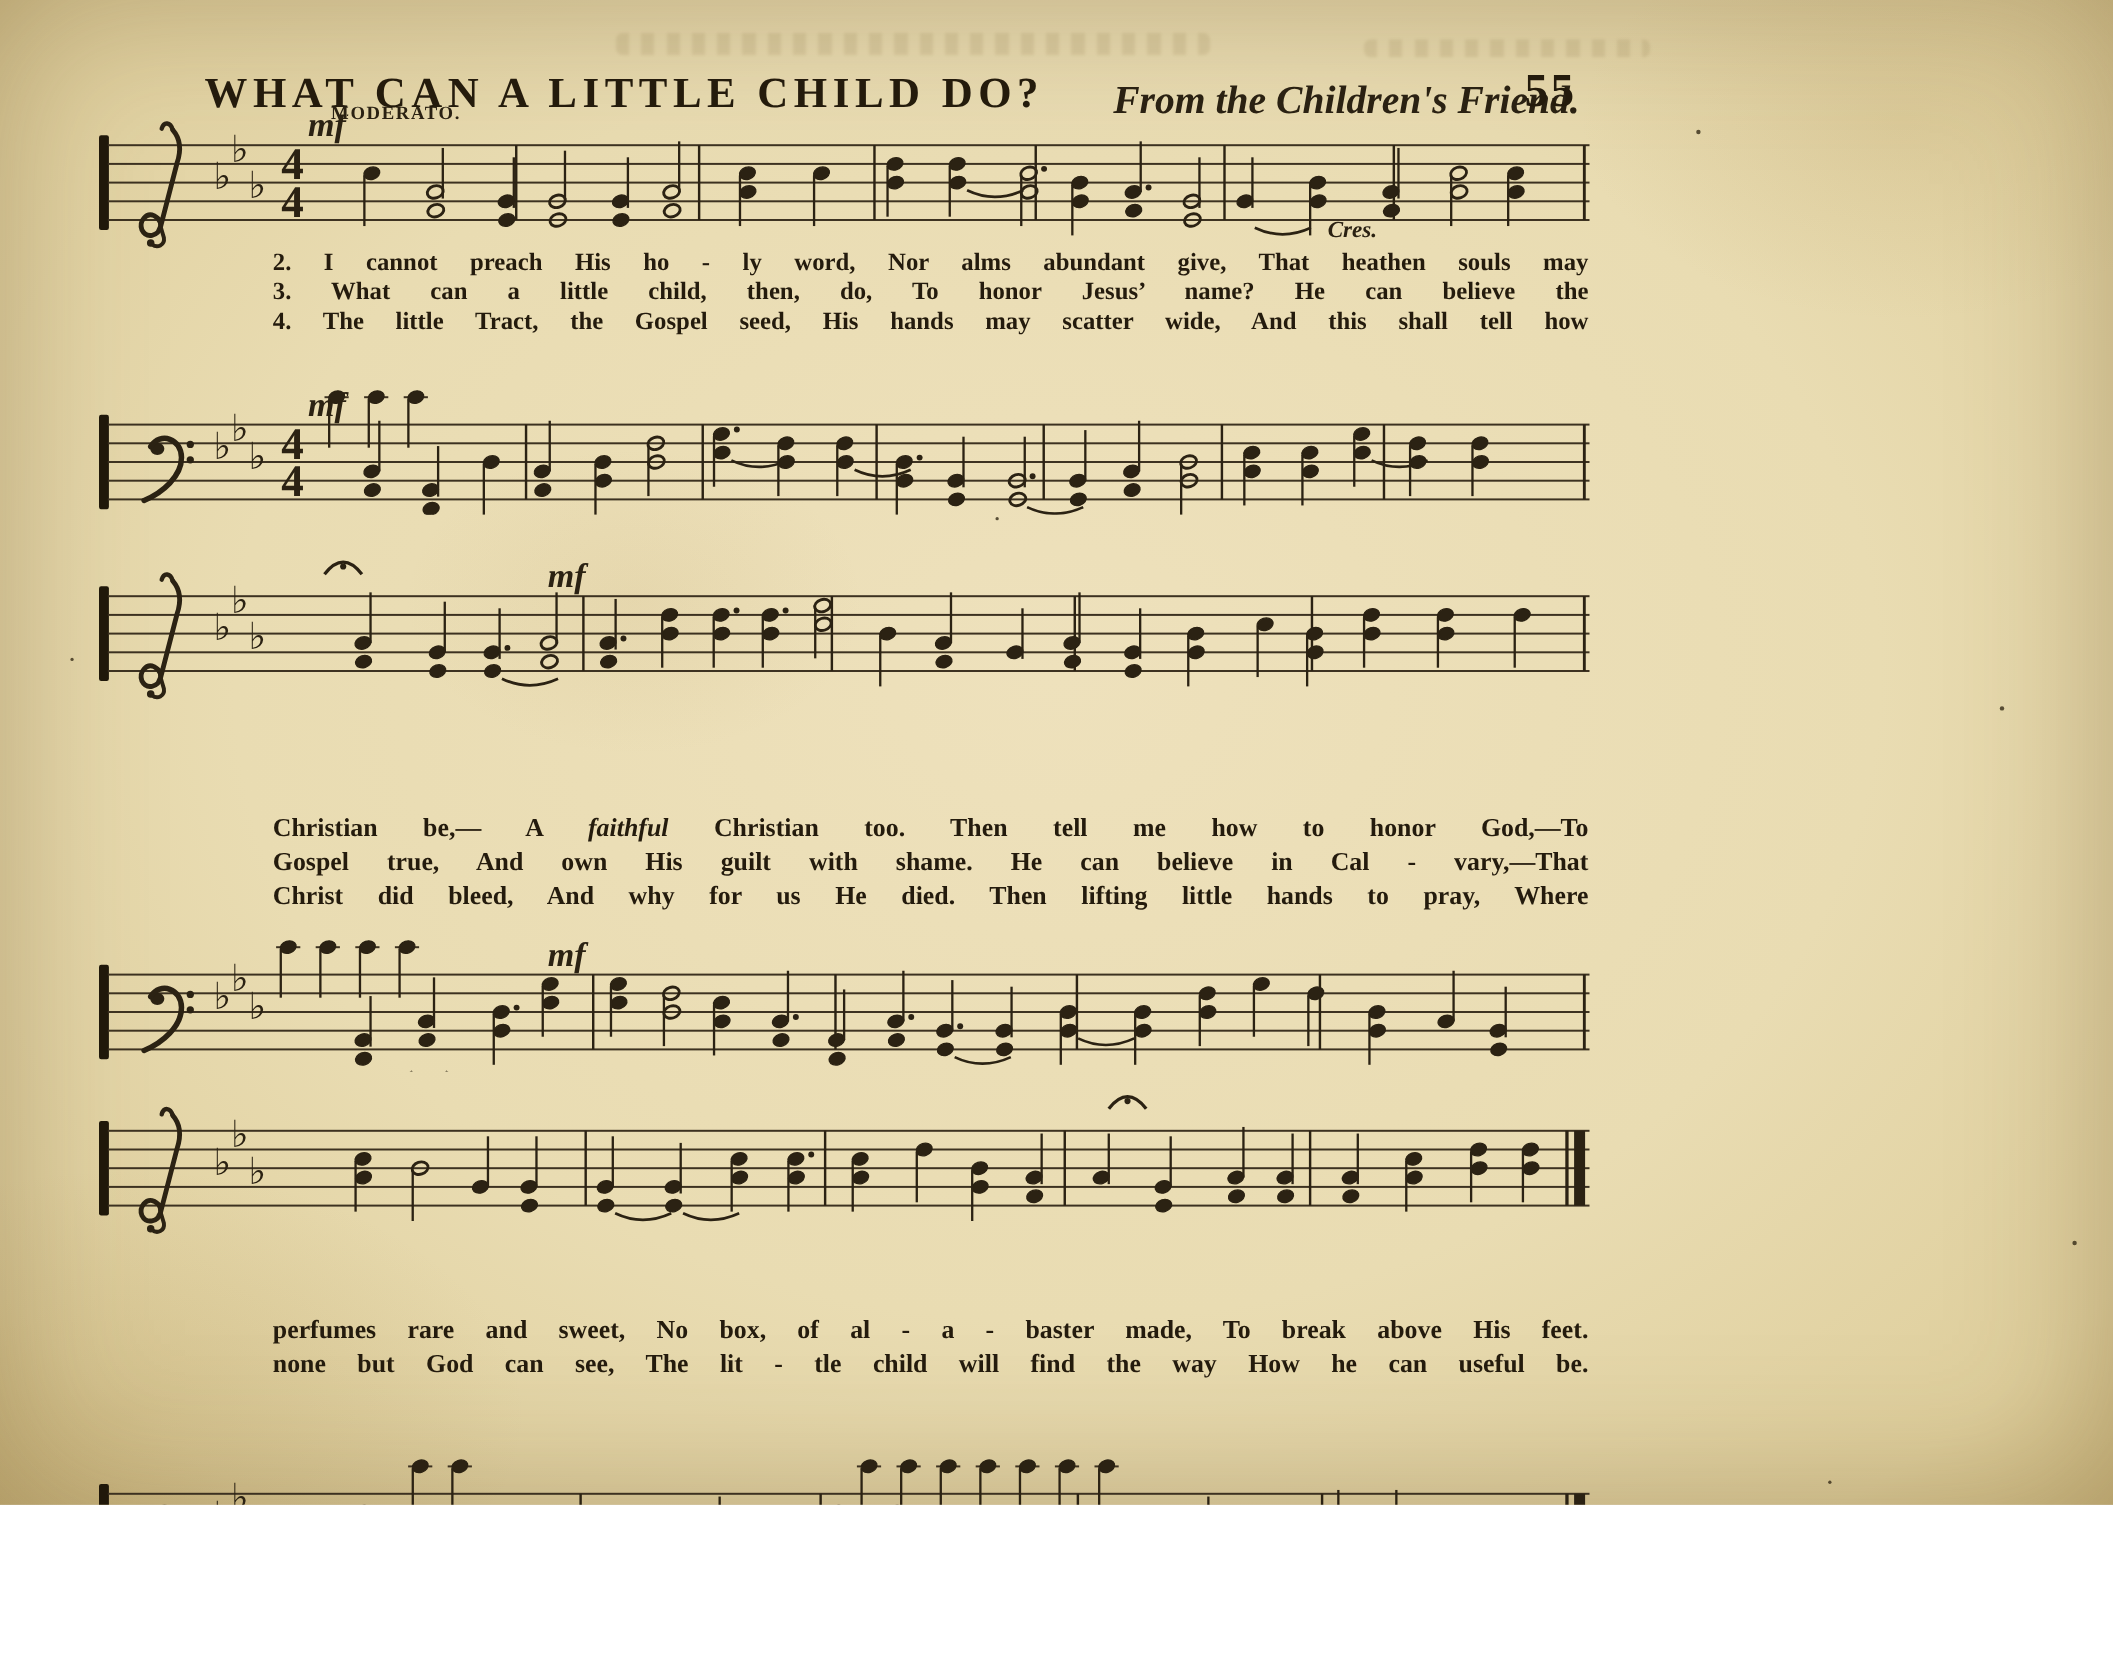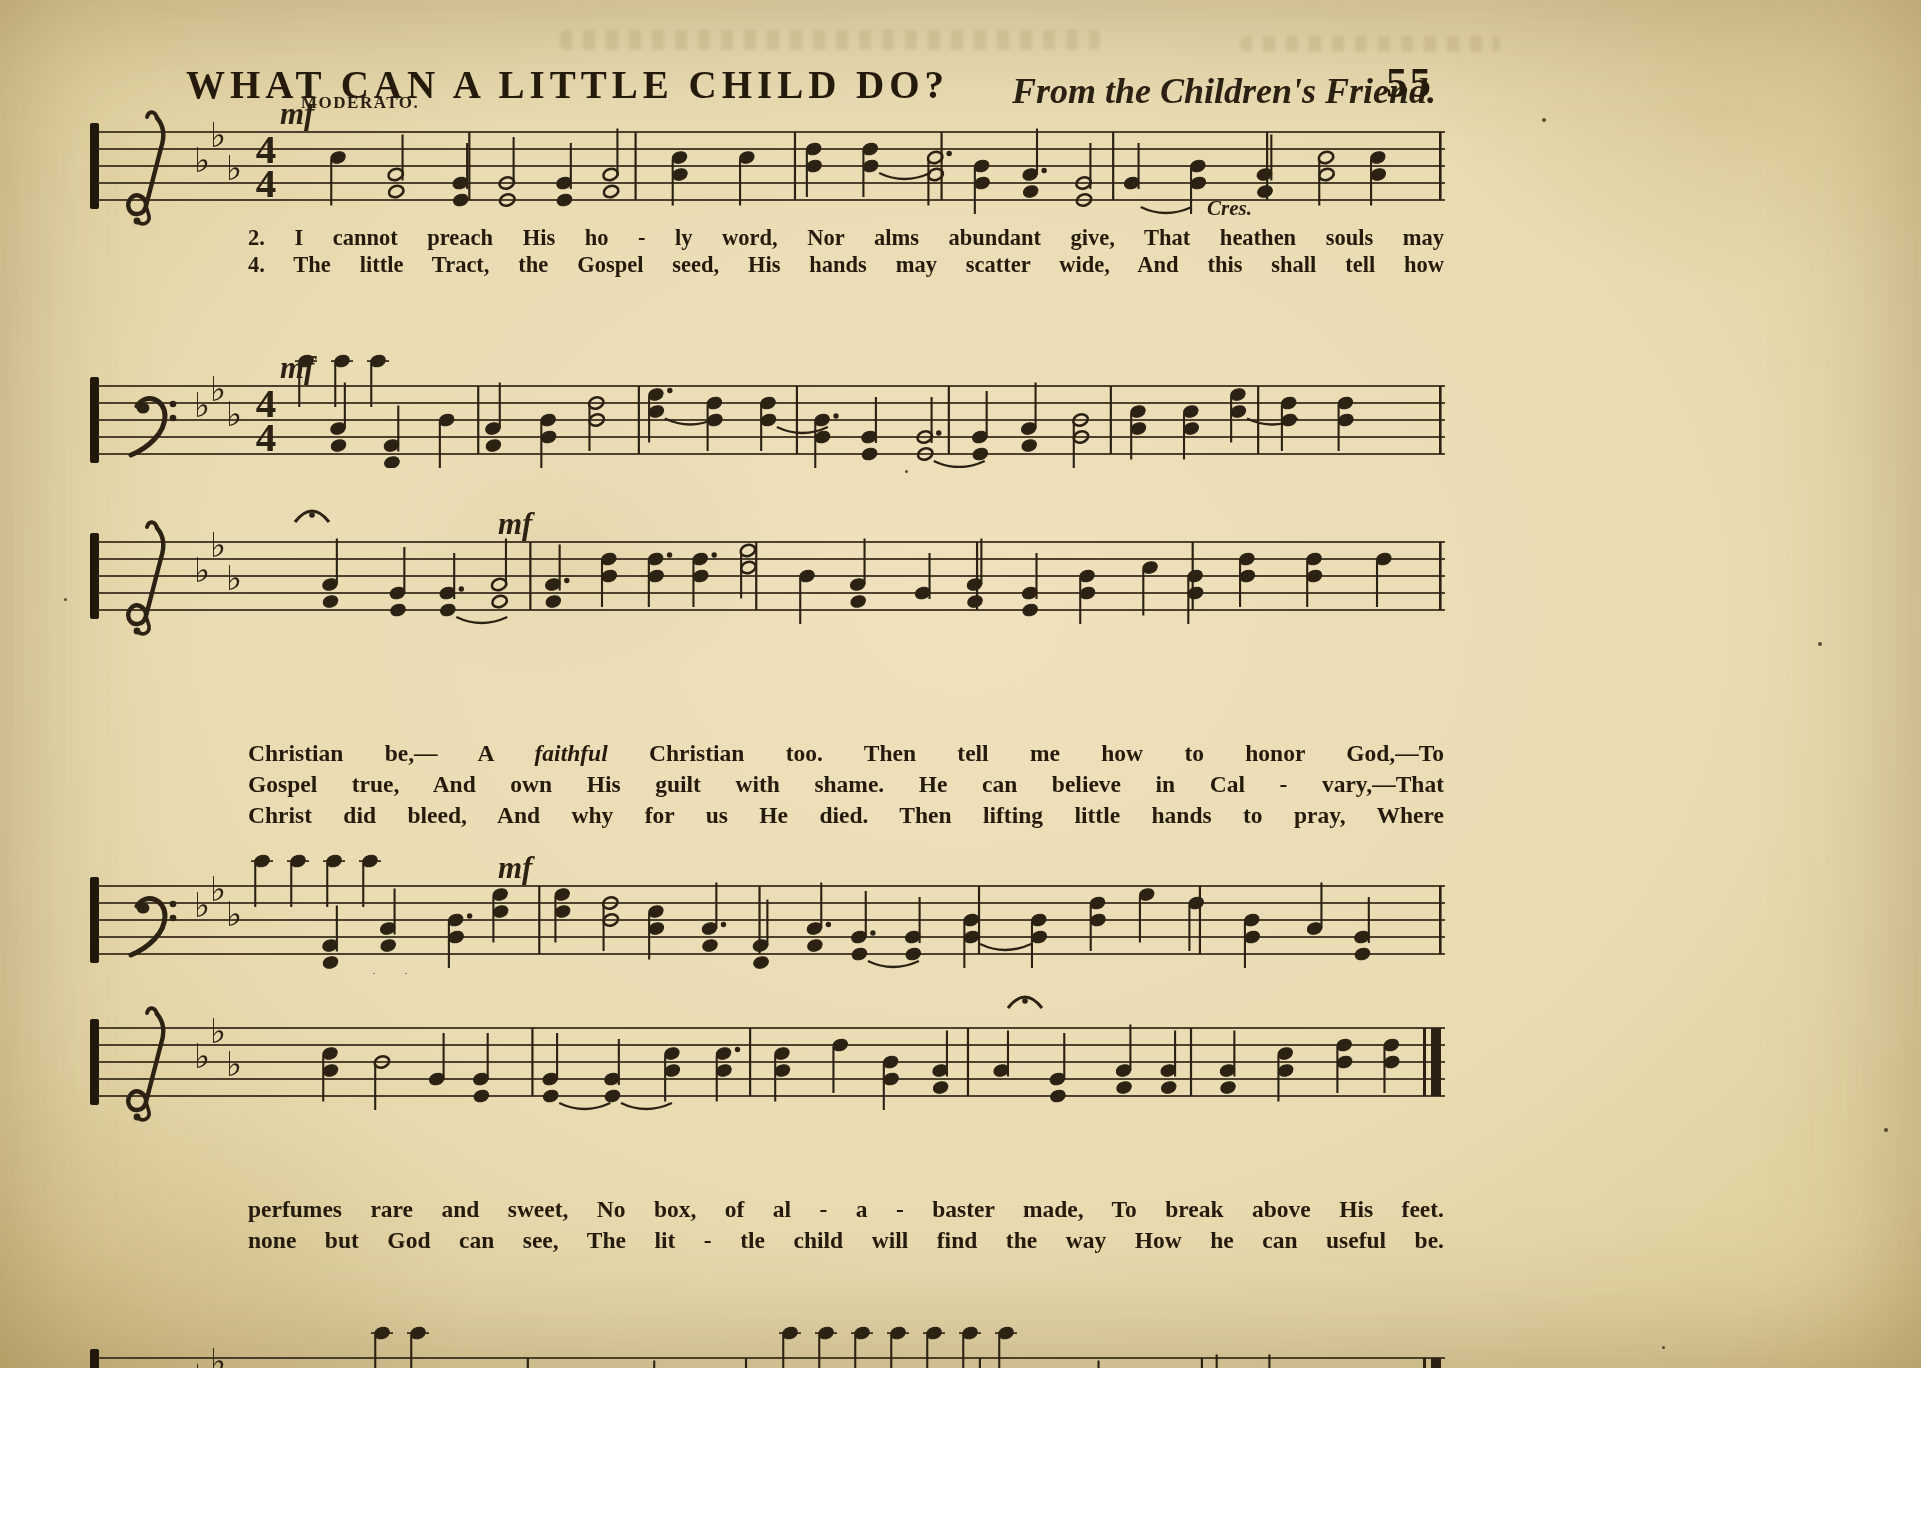--- a/index.html
+++ b/index.html
@@ -122,20 +122,21 @@
       <rect x="1180.2819061108698" y="30.5" width="2.1" height="46" fill="#2b2213"></rect>
       <ellipse cx="1236.0061930827856" cy="53.5" rx="7.4" ry="5.5" fill="none" stroke="#2b2213" stroke-width="2.6" transform="rotate(-18 1236.0061930827856 53.5)"></ellipse>
       <ellipse cx="1236.5061930827856" cy="70.5" rx="7.4" ry="5.5" fill="none" stroke="#2b2213" stroke-width="2.6" transform="rotate(-18 1236.5061930827856 70.5)"></ellipse>
       <rect x="1228.2061930827856" y="55.5" width="2.1" height="46" fill="#2b2213"></rect>
       <ellipse cx="1287.8195757473072" cy="53.5" rx="7.4" ry="5.5" fill="#2b2213" stroke="#2b2213" stroke-width="1.2" transform="rotate(-18 1287.8195757473072 53.5)"></ellipse>
       <ellipse cx="1288.3195757473072" cy="70.5" rx="7.4" ry="5.5" fill="#2b2213" stroke="#2b2213" stroke-width="1.2" transform="rotate(-18 1288.3195757473072 70.5)"></ellipse>
       <rect x="1280.0195757473073" y="55.5" width="2.1" height="46" fill="#2b2213"></rect>
     </svg>
   <div class="lyrics block-a" id="lyrics-1" style="top:224px;">
       <div class="lyric-line"><span>2. I cannot preach His ho - ly word, Nor alms abundant give, That heathen souls may</span></div>
+      <div class="lyric-line"><span>3. What can a little child, then, do, To honor Jesus’ name? He can believe the</span></div>
       <div class="lyric-line"><span>4. The little Tract, the Gospel seed, His hands may scatter wide, And this shall tell how</span></div>
     </div>
   <svg class="staff" id="staff-1" style="top:334px;" width="1365" height="134" viewBox="0 0 1365 134">
       <rect x="0" y="43" width="9" height="86" fill="#20180a" rx="2"></rect>
       <rect x="8" y="51.1" width="1347" height="1.8" fill="#3c3120"></rect>
       <rect x="8" y="68.1" width="1347" height="1.8" fill="#3c3120"></rect>
       <rect x="8" y="85.1" width="1347" height="1.8" fill="#3c3120"></rect>
       <rect x="8" y="102.1" width="1347" height="1.8" fill="#3c3120"></rect>
       <rect x="8" y="119.1" width="1347" height="1.8" fill="#3c3120"></rect>
       <g transform="translate(52,86)" fill="none" stroke="#2b2213" stroke-linecap="round">

